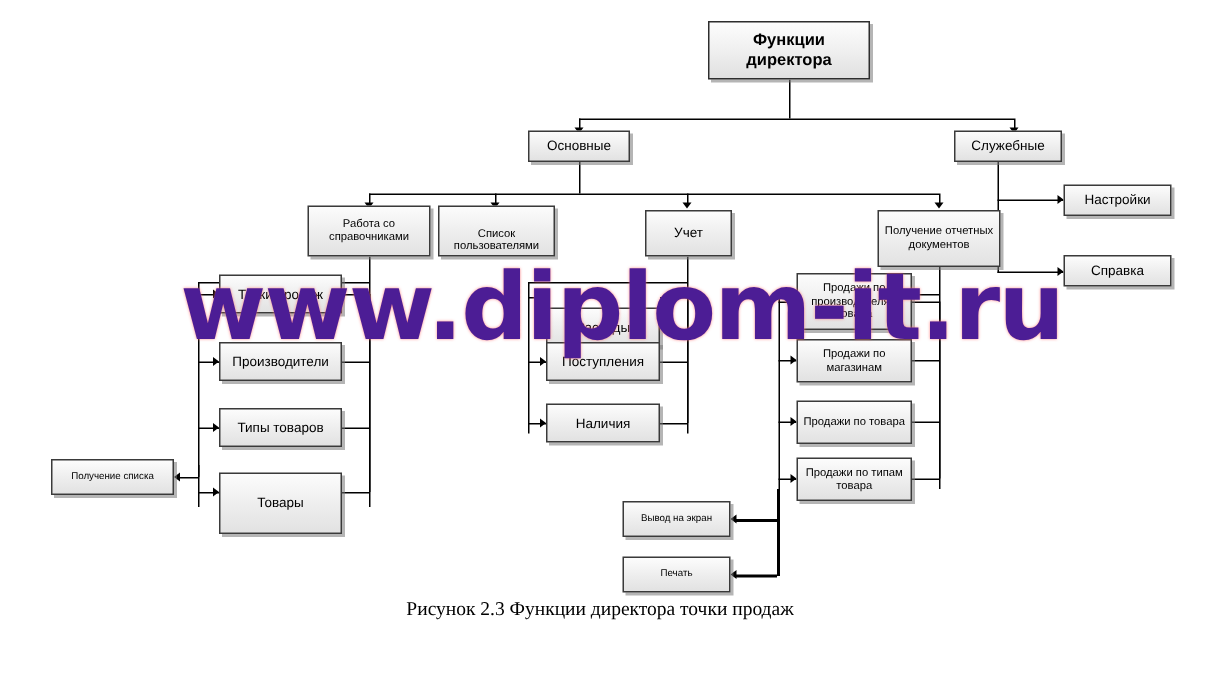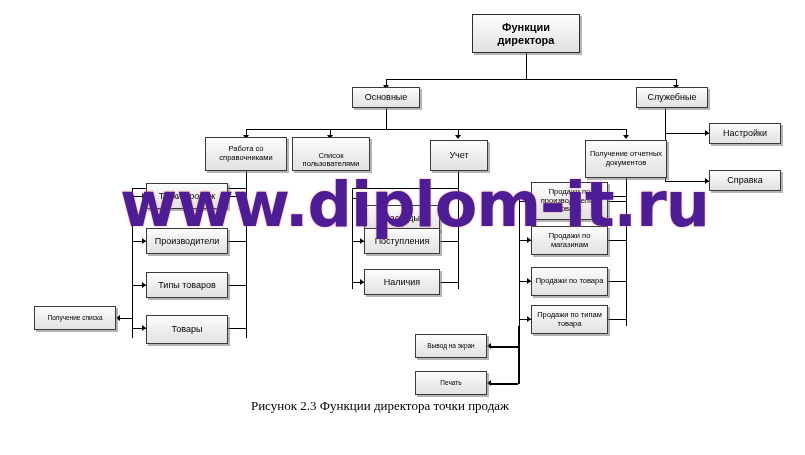--- a/index.html
+++ b/index.html
@@ -112,20 +112,21 @@
   .caption {
     position: absolute;
     left: 0;
     top: 398px;
     width: 760px;
     text-align: center;
     font-family: "Liberation Serif", serif;
     font-size: 13px;
     color: #000000;
     z-index: 5;
+    padding-left: 20px;
   }
 </style>
 </head>
 <body>
 
 <div id="page">
 
   <div class="diagram">
 
     <div class="ln v" style="left:526px; top:53px; height:26px;"></div>
@@ -254,21 +255,21 @@
 
     <div class="node col" style="left:146px; top:183px; width:82px; height:26px;">
       <span>Точки продаж</span>
     </div>
     <div class="node col" style="left:146px; top:228px; width:82px; height:26px;">
       <span>Производители</span>
     </div>
     <div class="node col" style="left:146px; top:272px; width:82px; height:26px;">
       <span>Типы товаров</span>
     </div>
-    <div class="node col" style="left:146px; top:315px; width:82px; height:29px;">
+    <div class="node col" style="left:146px; top:315px; width:82px; height:41px;">
       <span>Товары</span>
     </div>
 
     <div class="node small" style="left:34px; top:306px; width:82px; height:24px;">
       <span>Получение списка</span>
     </div>
 
     <div class="node col" style="left:364px; top:185px; width:76px; height:26px;margin-top:20px;">
       <span>Расходы</span>
     </div>

